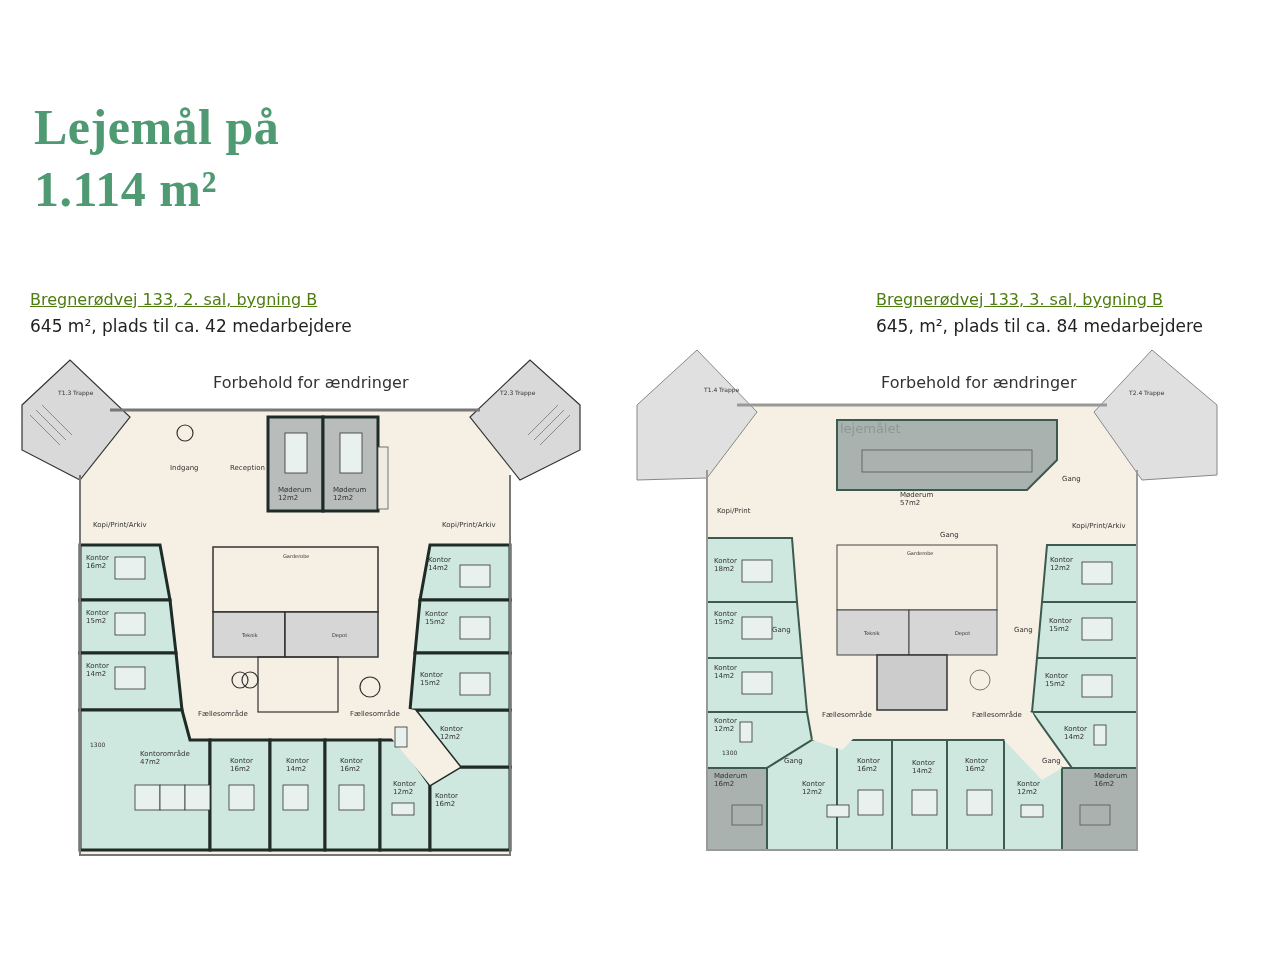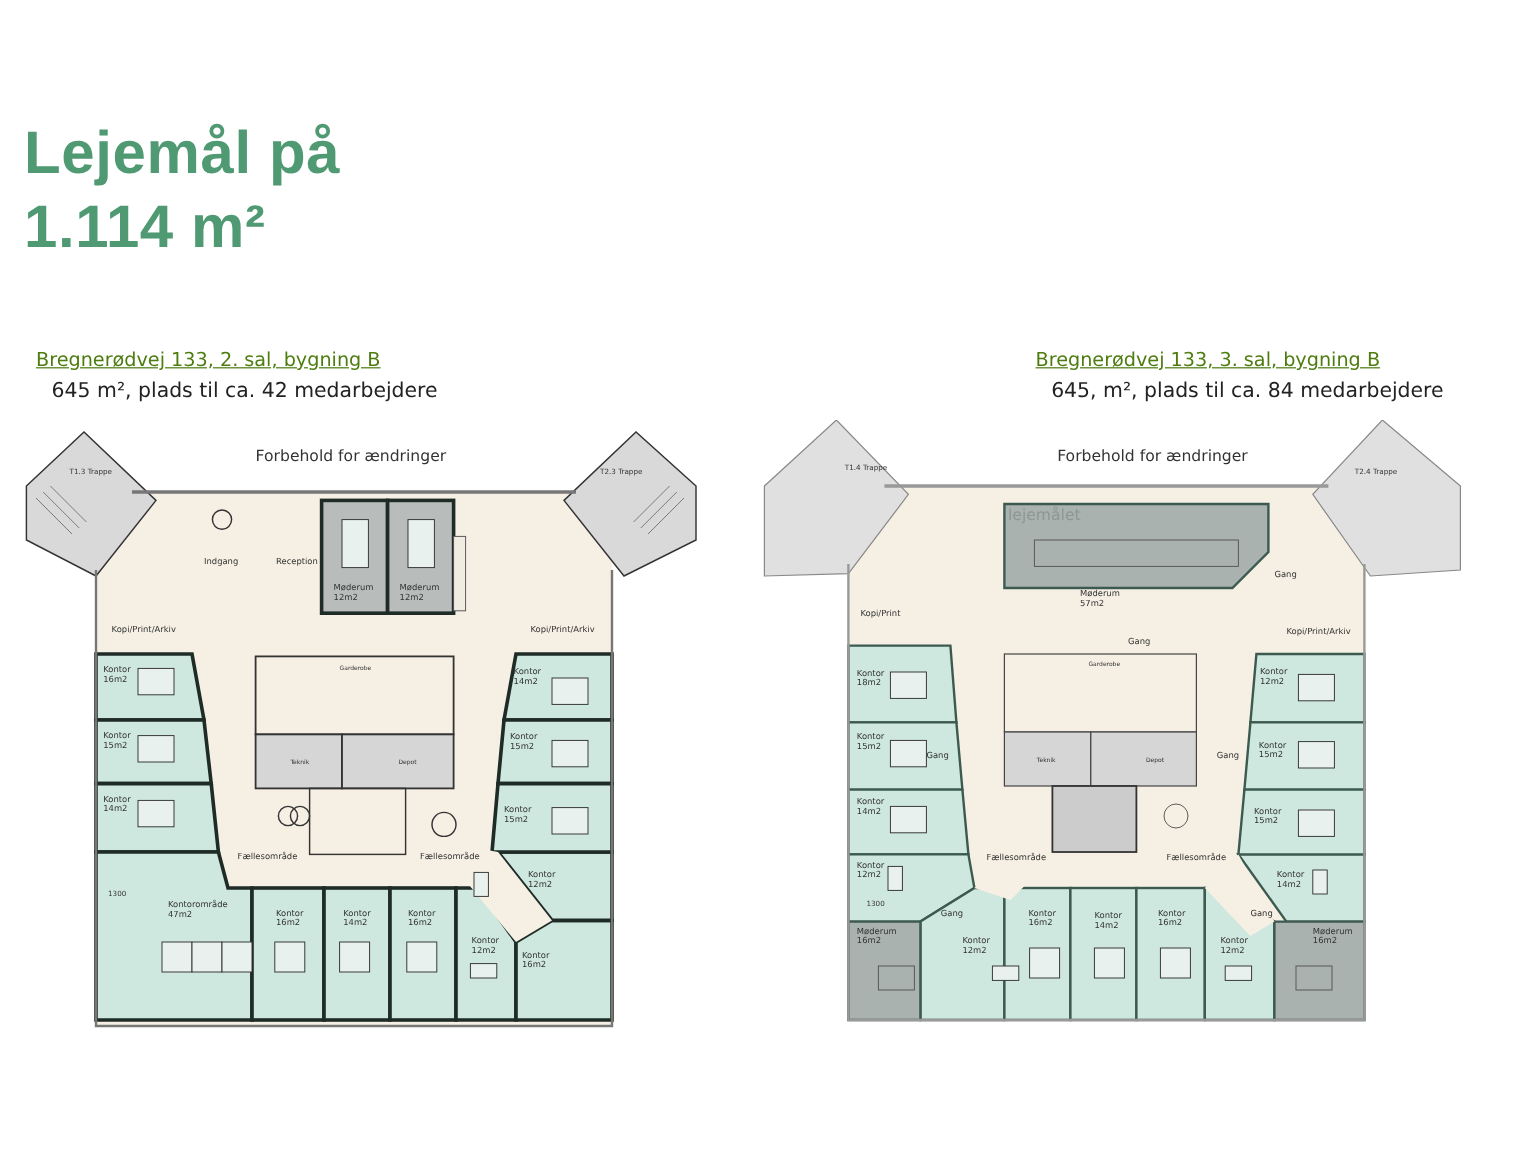--- a/index.html
+++ b/index.html
@@ -1,25 +1,25 @@
 <!DOCTYPE html>
 <html><head>
 <meta charset="utf-8">
 <style>
   html, body { margin:0; padding:0; background:#ffffff; }
   body { width:1280px; height:960px; position:relative; overflow:hidden; font-family:"DejaVu Sans", sans-serif; }
-  .title { position:absolute; left:20px; top:96px; font-family:Liberation Sans, sans-serif; font-weight:bold; color:#4f9a72; font-size:50px; line-height:62px; letter-spacing:0.5px; }
+  .title { position:absolute; left:34px; top:96px; font-family:Liberation Serif, serif; font-weight:bold; color:#4f9a72; font-size:50px; line-height:62px; letter-spacing:0.5px; }
   .sub { position:absolute; font-size:16px; line-height:27px; }
   .sub .addr { color:#4d7c0f;text-decoration:underline; }
-  .sub .info { color:#222; font-size:17px;margin-left:13px; }
+  .sub .info { color:#222; font-size:17px; }
   .sub.left { left:30px; top:286px; }
   .sub.right { right:77px; top:286px; text-align:left; }
   .plan { position:absolute; }
   .plan svg { display:block; }
-  .plan .cap { position:absolute; font-size:13px; color:#333; white-space:nowrap; }
+  .plan .cap { position:absolute; font-size:16px; color:#333; white-space:nowrap; }
   .lbl { font-family:"DejaVu Sans", sans-serif; fill:#333; }
 </style>
 </head>
 <body>
 
 <div class="title">
   <div>Lejemål på</div>
   <div>1.114 m²</div>
 </div>
 

